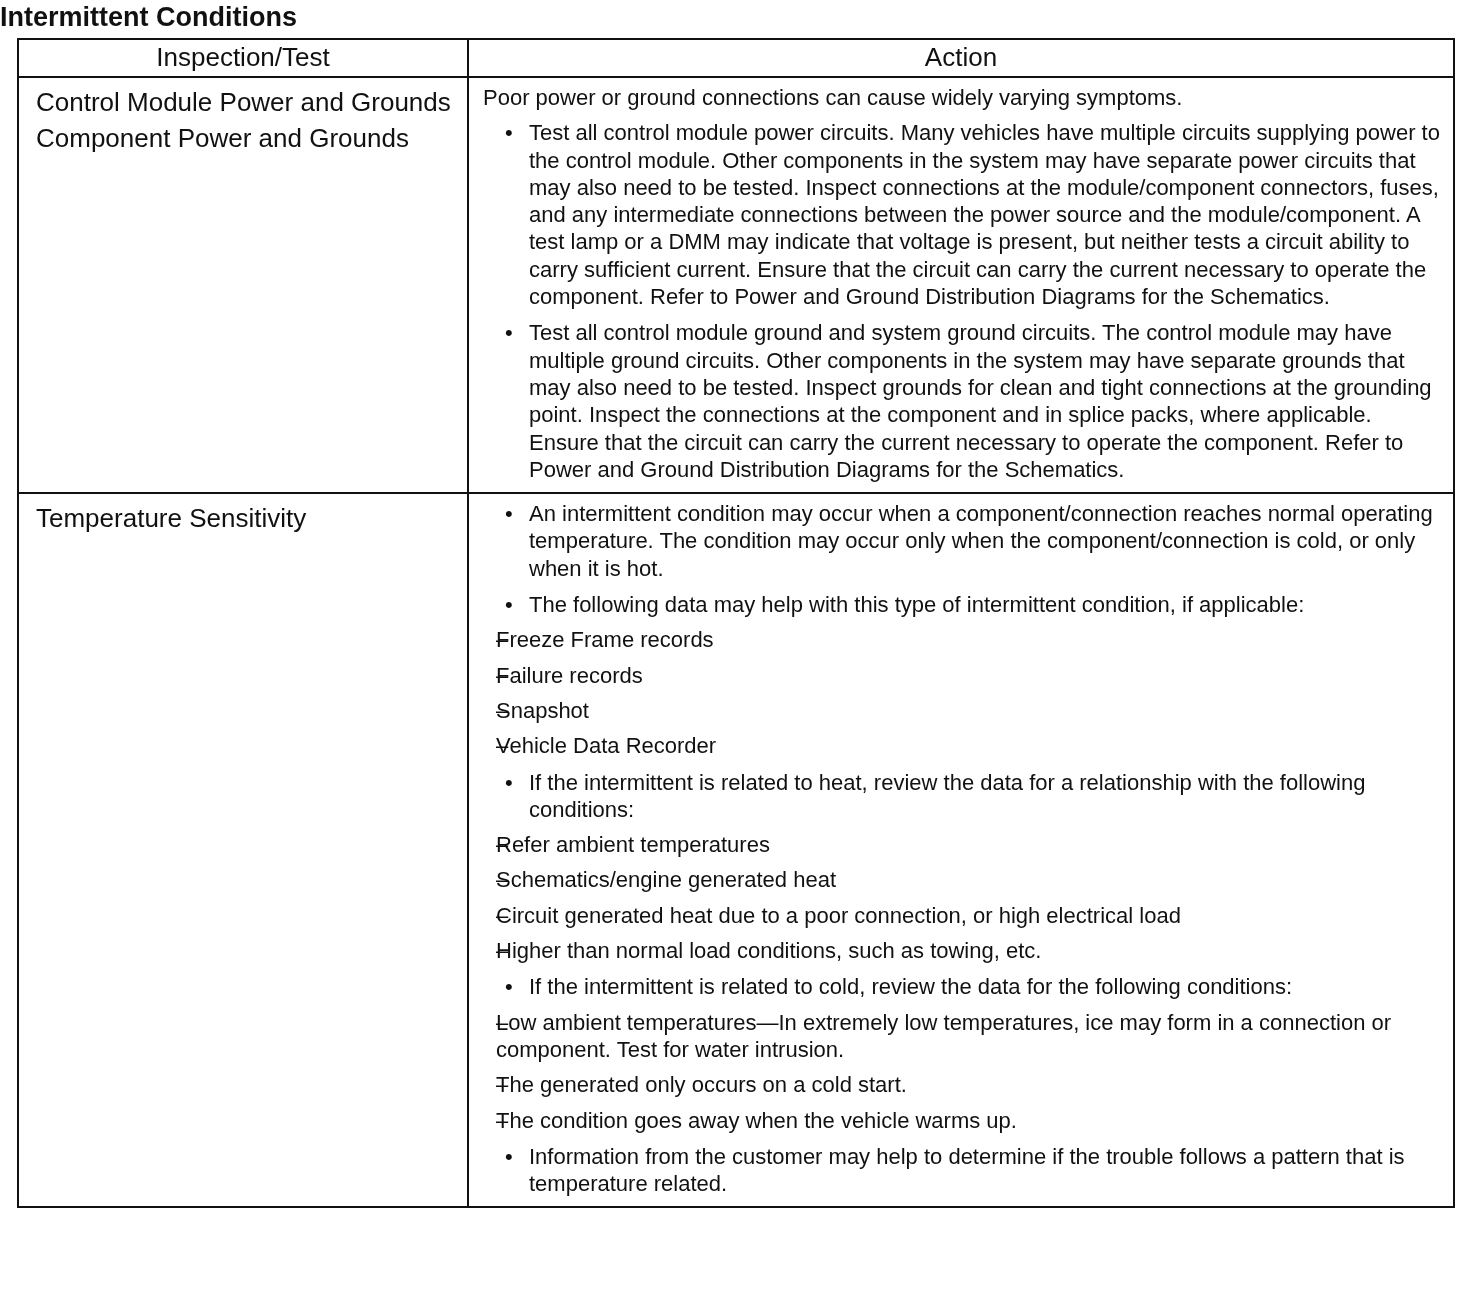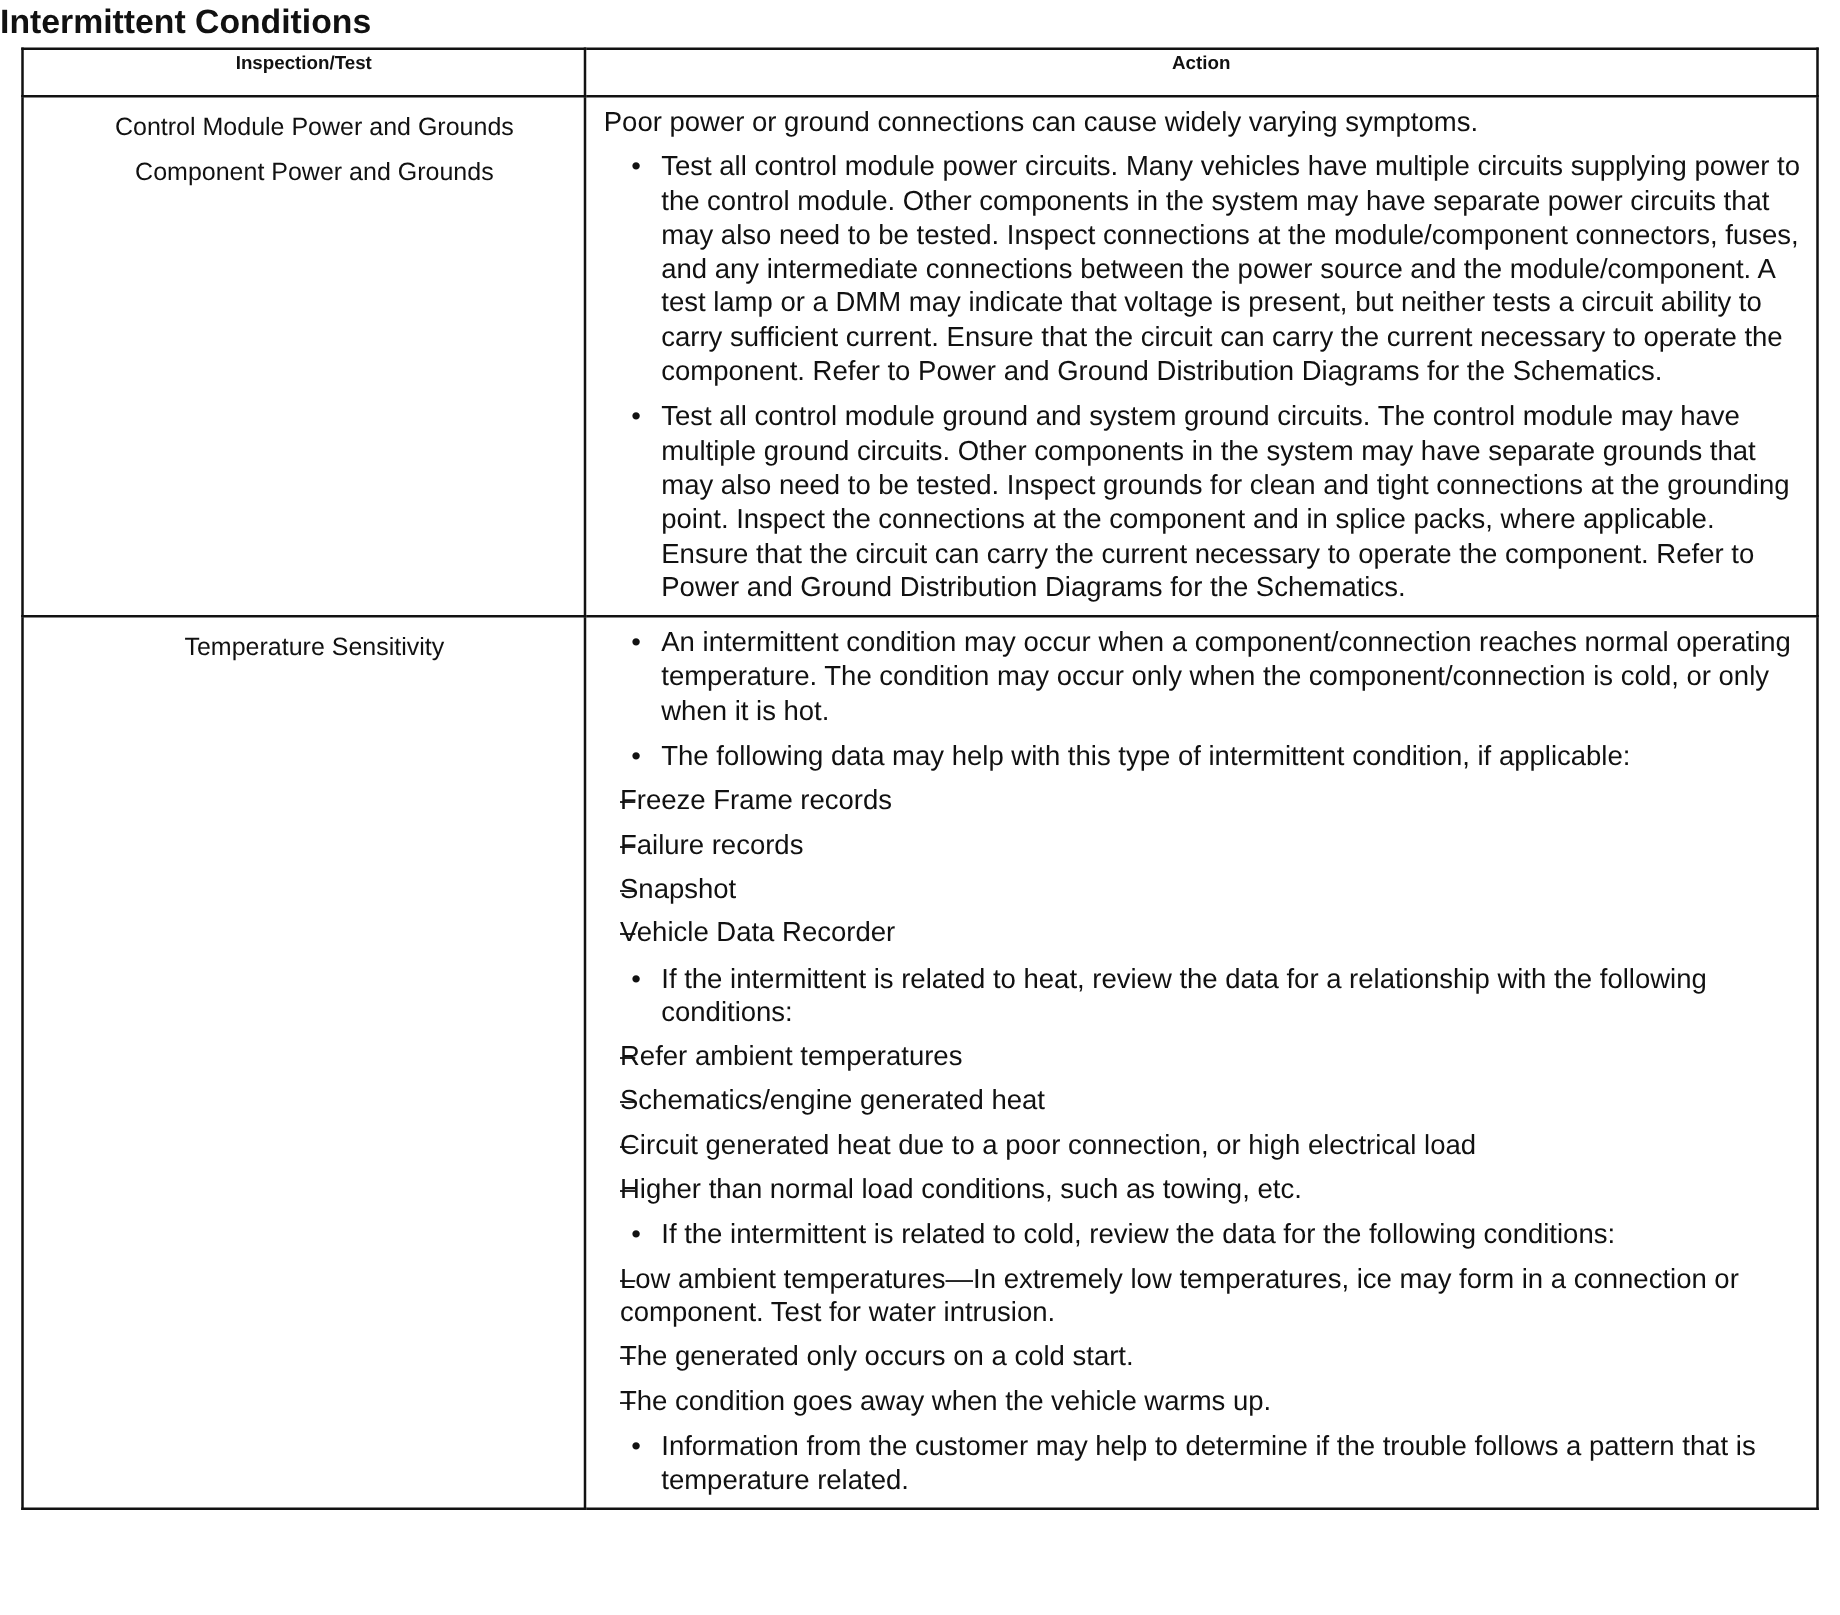--- a/index.html
+++ b/index.html
@@ -1,22 +1,22 @@
 <!DOCTYPE html>
 <html><head>
 <meta charset="utf-8">
 <style>
   html, body { margin:0; padding:0; background:#ffffff; }
   body { width:1472px; height:1292px; position:relative; font-family:"Liberation Sans", sans-serif; color:#111; }
   .title { position:absolute; top:2px; left:0; width:1352px; font-weight:bold; font-size:27px; letter-spacing:0px; }
   table.doc { position:absolute; top:38px; left:17px; width:1438px; border-collapse:collapse; table-layout:fixed; }
   table.doc td, table.doc th { border:2px solid #111; vertical-align:top; }
-  th { font-size:15px; font-weight:bold; height:34px; padding:2px 0 0 0; text-align:center; }
+  th { font-size:26px; font-weight:normal; height:34px; padding:2px 0 0 0; text-align:center; }
   col.c1 { width:450px; }
-  .lcell { padding:6px 0 0 17px; font-size:20px; line-height:36px;text-align:center; }
+  .lcell { padding:6px 0 0 17px; font-size:26px; line-height:36px; }
   .rcell { padding:6px 10px 0 14px; font-size:22px; line-height:27.3px; }
   .intro { margin:0 0 8px 0; }
   ul.bul { list-style:none; margin:0; padding:0; }
   ul.bul > li { position:relative; padding-left:46px; margin-bottom:9px; }
   ul.bul > li .dot { position:absolute; left:22px; top:0; }
   ul.sub { list-style:none; margin:8px 0 0 0; padding:0; }
   ul.sub > li { position:relative; padding-left:33px; margin-bottom:8px; margin-left:-33px; padding-left:0; }
   ul.sub > li { padding-left:0; }
   .subitem { position:relative; padding-left:22px; margin-left:10px; }
   .subitem .dash { position:absolute; left:0; top:0; }

